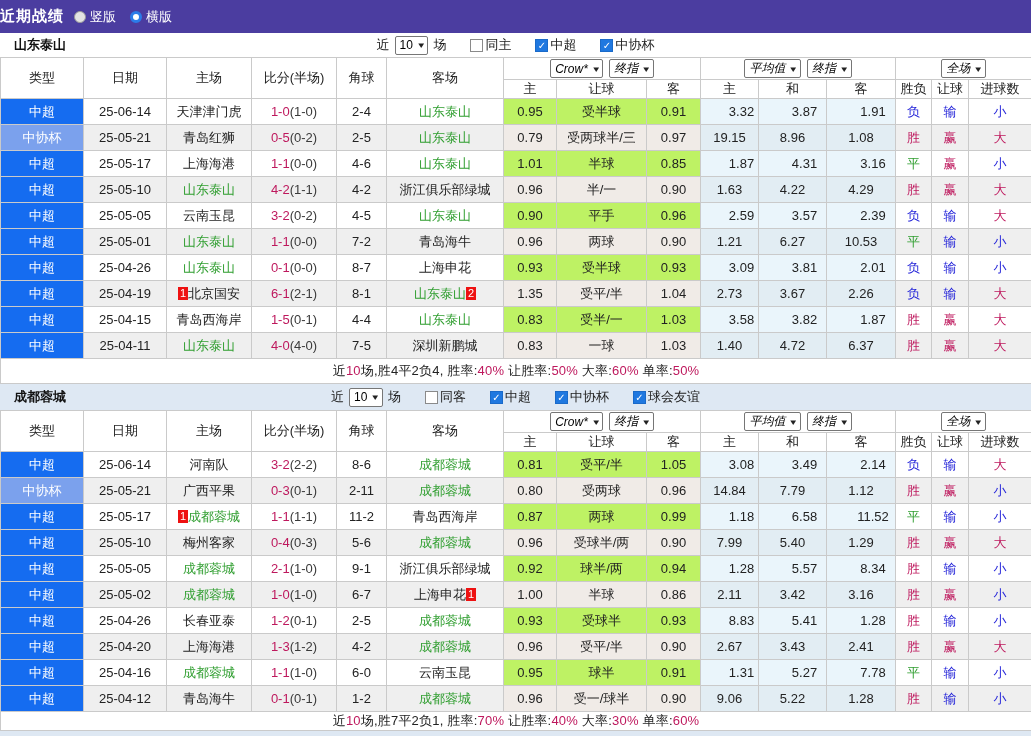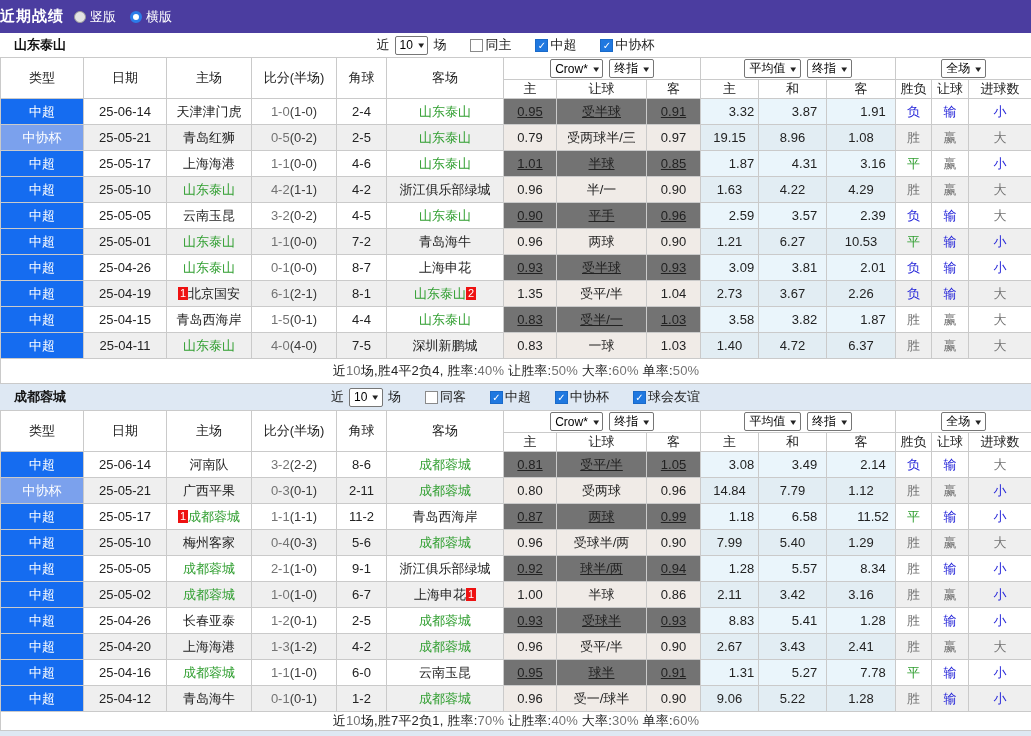--- a/index.html
+++ b/index.html
@@ -28,34 +28,34 @@
        align-items:center;justify-content:center;font-size:10px;color:#fff;cursor:pointer;margin-right:2px;}
   .cbx.on{background:#1f78e0;border-color:#1a6ac9;}
   .cb-item{display:inline-flex;align-items:center;margin-left:19px;}
   
   table{border-collapse:collapse;table-layout:fixed;width:1031px;}
   td,th{border:1px solid #cacaca;text-align:center;vertical-align:middle;font-weight:normal;
         padding:0;overflow:hidden;white-space:nowrap;}
   table{border:1px solid #9a9a9a;}
   thead tr.drop-row td{height:21px;background:#fff;}
   thead tr.sub-row td{height:18px;background:#fff;}
-  thead td.span-head{background:#fff;}
+  thead td.span-head{background:#fff;font-style:italic;}
   tbody tr{height:26px;}
   tbody tr.odd{background:#ffffff;}
   tbody tr.even{background:#efefef;}
-  tbody tr.odd td.col-ah{background:#737373;text-decoration:underline;}
+  tbody tr.odd td.col-ah{background:#bef264;}
   tbody tr.even td.col-ah{background:#f0ebe7;margin-top:12px;}
   tbody tr.odd td.col-eu{background:#eaf5fb;padding-left:24px;}
   tbody tr.even td.col-eu{background:#e2edf3;}
   td.type-csl{background:#156cf0;color:#fff;}
   td.type-cup{background:#7ba1ed;color:#fff;}
   tfoot td{height:24px;background:#fff;}
   .drops{display:flex;align-items:center;justify-content:center;gap:6px;}
   
-  .c-r{color:#737373;margin-top:12px;}
+  .c-r{color:#be185d;margin-top:12px;}
   .c-g{color:#2f9e2f;}
   .c-b{color:#2626d9;}
   .c-k{color:#222;}
   .half{color:#3a3a3a;}
   .badge{display:inline-block;background:#ee1111;color:#fff;font-size:11px;line-height:13px;
          padding:0 2px;vertical-align:1px;}
   .bottom-strip{height:7px;background:#dee8f3;}
   .sum-part{letter-spacing:0.2px;}
 </style>
 </head>

